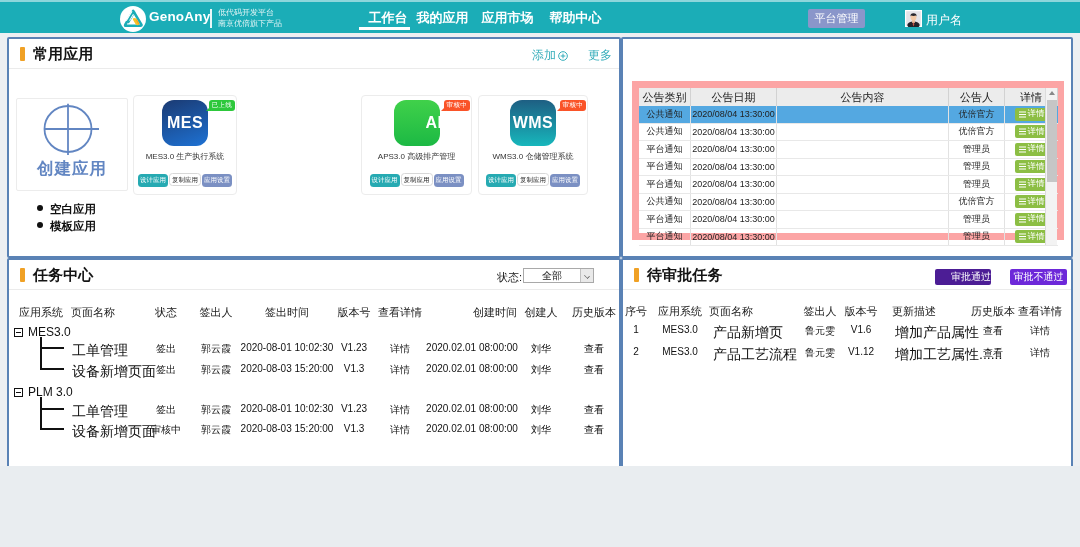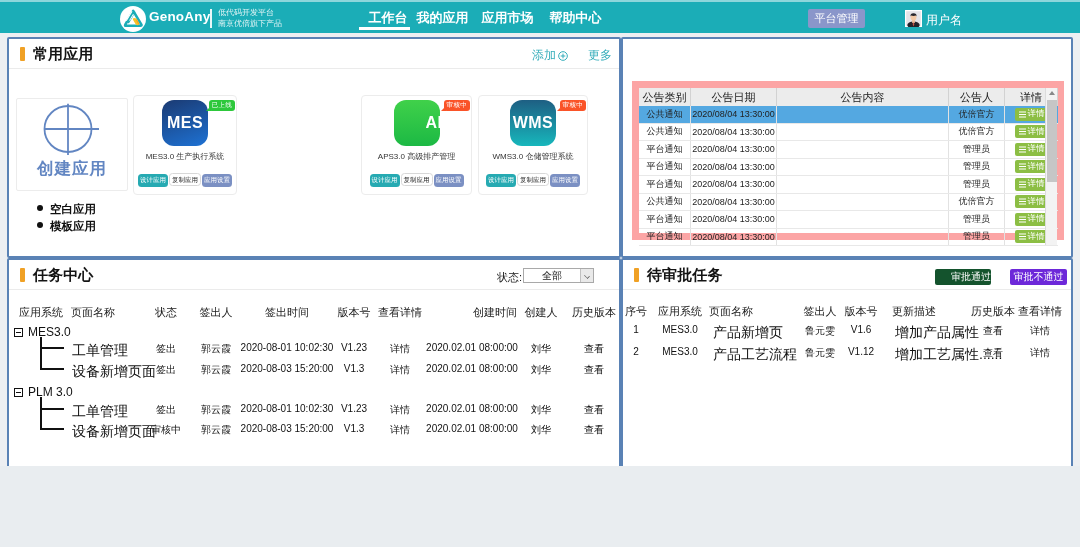--- a/index.html
+++ b/index.html
@@ -82,21 +82,21 @@
 .tree-node { position:absolute; font-size:12px; color:#111; white-space:nowrap; }
 .tree-vline { position:absolute; width:2px; background:#111; }
 .tree-hline { position:absolute; height:2px; background:#111; }
 #status-label { position:absolute; left:488px; top:10px; font-size:11px; color:#222; }
 #status-select { position:absolute; left:514px; top:8px; width:71px; height:15px; border:1px solid #a9a9a9; background:#fff; }
 #status-value { position:absolute; left:0; right:13px; top:0; bottom:0; font-size:10px; color:#222; text-align:center; line-height:13px; }
 #status-arrow { position:absolute; right:0; top:0; width:13px; height:13px; background:#e9e9e9; border-left:1px solid #c0c0c0; }
 #status-arrow:after { content:""; position:absolute; left:3px; top:4px; width:5px; height:5px; border-right:1.5px solid #555; border-bottom:1.5px solid #555; transform:rotate(45deg) scale(.8,.55); }
 
 .appr-btn { position:absolute; top:9px; height:16px; border:none; border-radius:2px; color:#fff; font-size:10px; line-height:16px; text-align:center; cursor:pointer; font-family:inherit; padding:0; }
-#approve-btn { left:312px; width:56px; background:#14532d;padding-left:16px; }
+#approve-btn { left:312px; width:56px; background:#4c1d95;padding-left:16px; }
 #reject-btn { left:387px; width:57px; background:#6d28d9; }
 </style>
 </head>
 <body>
 
 <div id="stage">
 <header id="topbar">
   <svg id="logo-circle" viewBox="0 0 26 26">
     <circle cx="13" cy="13" r="13" fill="#fff"></circle>
     <path d="M13.2 4.8 L21.4 18.6 Q21.9 19.8 20.4 19.8 L6 19.8 Q4.6 19.8 5.3 18.6 Z" fill="none" stroke="#1badb7" stroke-width="2.6" stroke-linejoin="round"></path>

